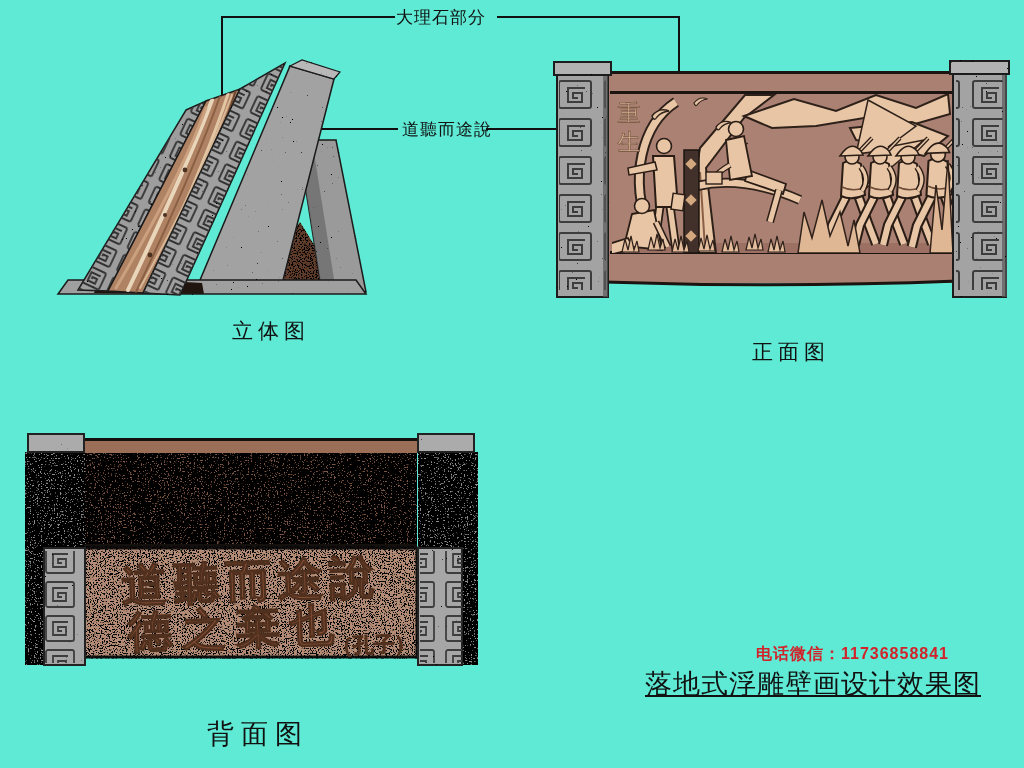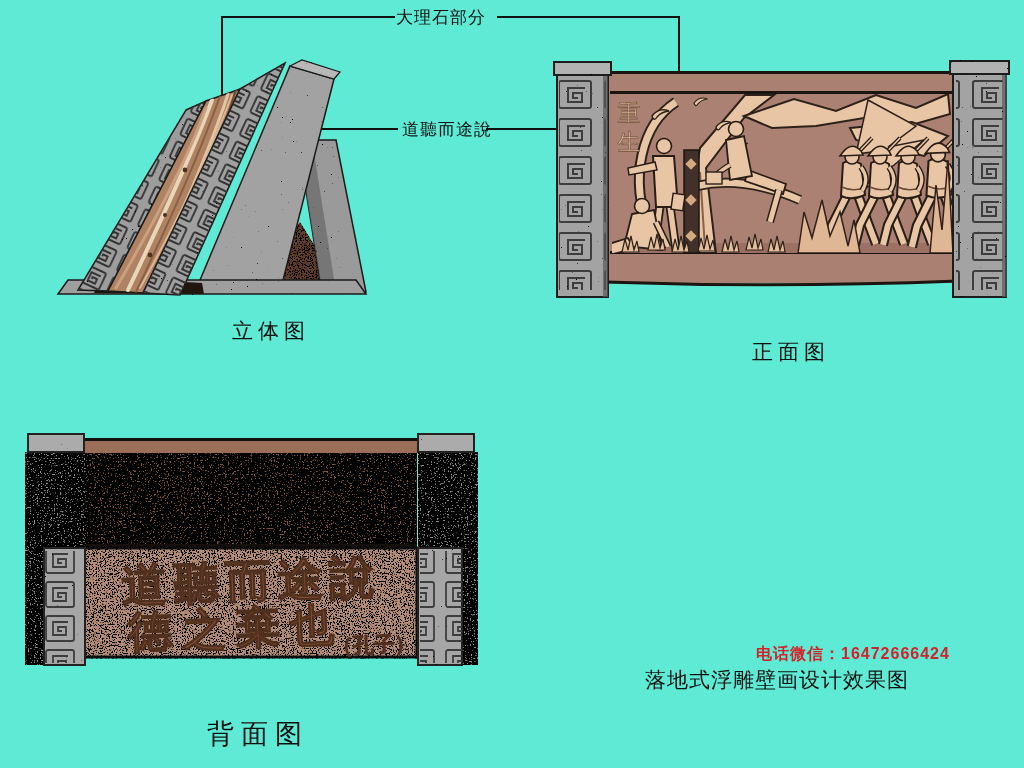--- a/index.html
+++ b/index.html
@@ -6,21 +6,21 @@
   #canvas{position:relative;width:1024px;height:768px;background:#5eead4;overflow:hidden;
           font-family:"Liberation Serif",serif;}
   .lbl{position:absolute;color:#111;white-space:nowrap;}
   .part-label{font-size:17px;letter-spacing:1px;}
   .caption{font-size:21px;letter-spacing:5px;}
   .leader{position:absolute;background:#111;}
   .leader.h{height:2px;} .leader.v{width:2px;}
   .vector{position:absolute;}
   #phone{position:absolute;left:756px;top:644px;font-family:"Liberation Sans",sans-serif;
          font-weight:bold;font-size:16px;color:#d2232a;letter-spacing:1px;}
-  #title{position:absolute;left:645px;top:666px;font-size:21px;color:#111;letter-spacing:1px;}
+  #title{position:absolute;left:645px;top:666px;font-size:27px;color:#111;letter-spacing:1px;text-decoration:underline;}
   svg text{font-family:"Liberation Serif",serif;}
 </style>
 </head>
 <body>
 
 <div id="canvas">
 
   <svg width="0" height="0" style="position:absolute">
     <defs>
       <filter id="sp" x="-5%" y="-5%" width="110%" height="110%">
@@ -297,16 +297,16 @@
         <rect x="420" y="551" width="42" height="112" fill="url(#mdrB)"></rect>
       </g>
       <rect x="418" y="434" width="56" height="18" fill="#ababab" stroke="#222" stroke-width="2" filter="url(#sp)"></rect>
     </g>
   </svg>
 
   <div class="lbl caption" style="left:184px;top:317px;margin-left:48px;">立体图</div>
   <div class="lbl caption" style="left:752px;top:338px;font-family:Liberation Mono, monospace;">正面图</div>
   <div class="lbl caption" style="left:207px;top:716px;font-size:27px;letter-spacing:7px;">背面图</div>
 
-  <div id="phone">电话微信：16472666424</div>
+  <div id="phone">电话微信：11736858841</div>
   <div id="title">落地式浮雕壁画设计效果图</div>
 
 </div>
 
 </body></html>

